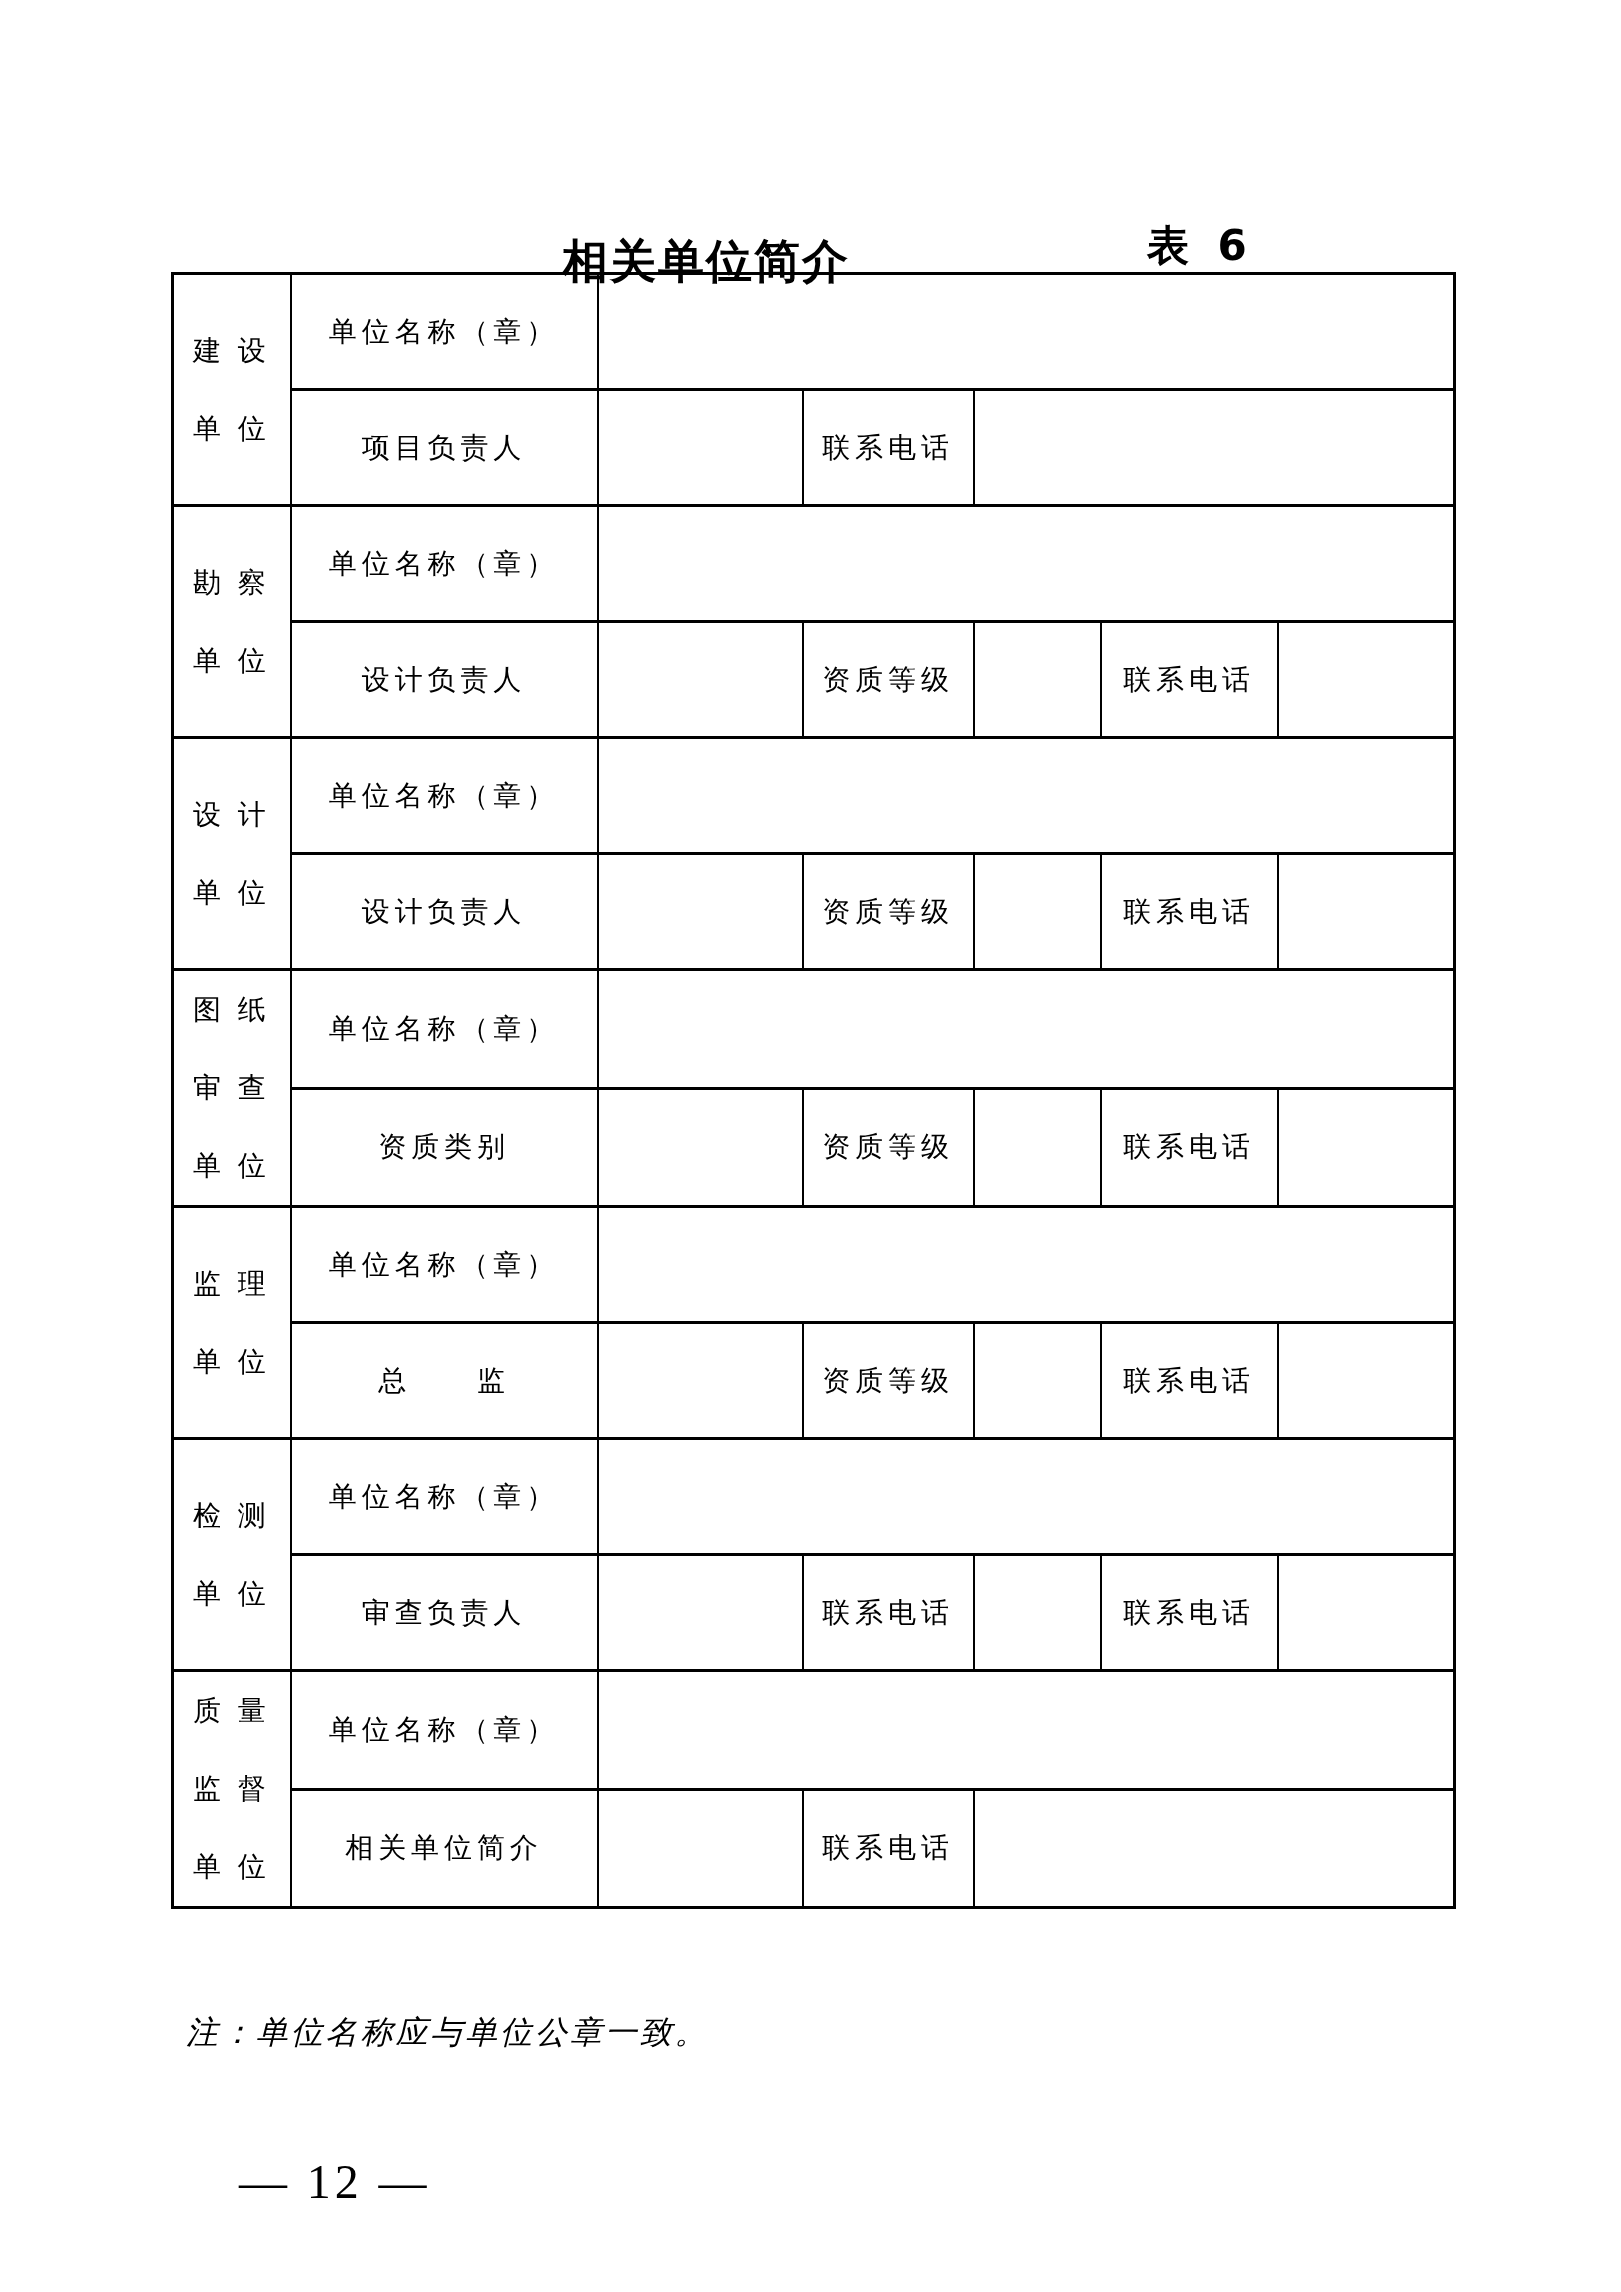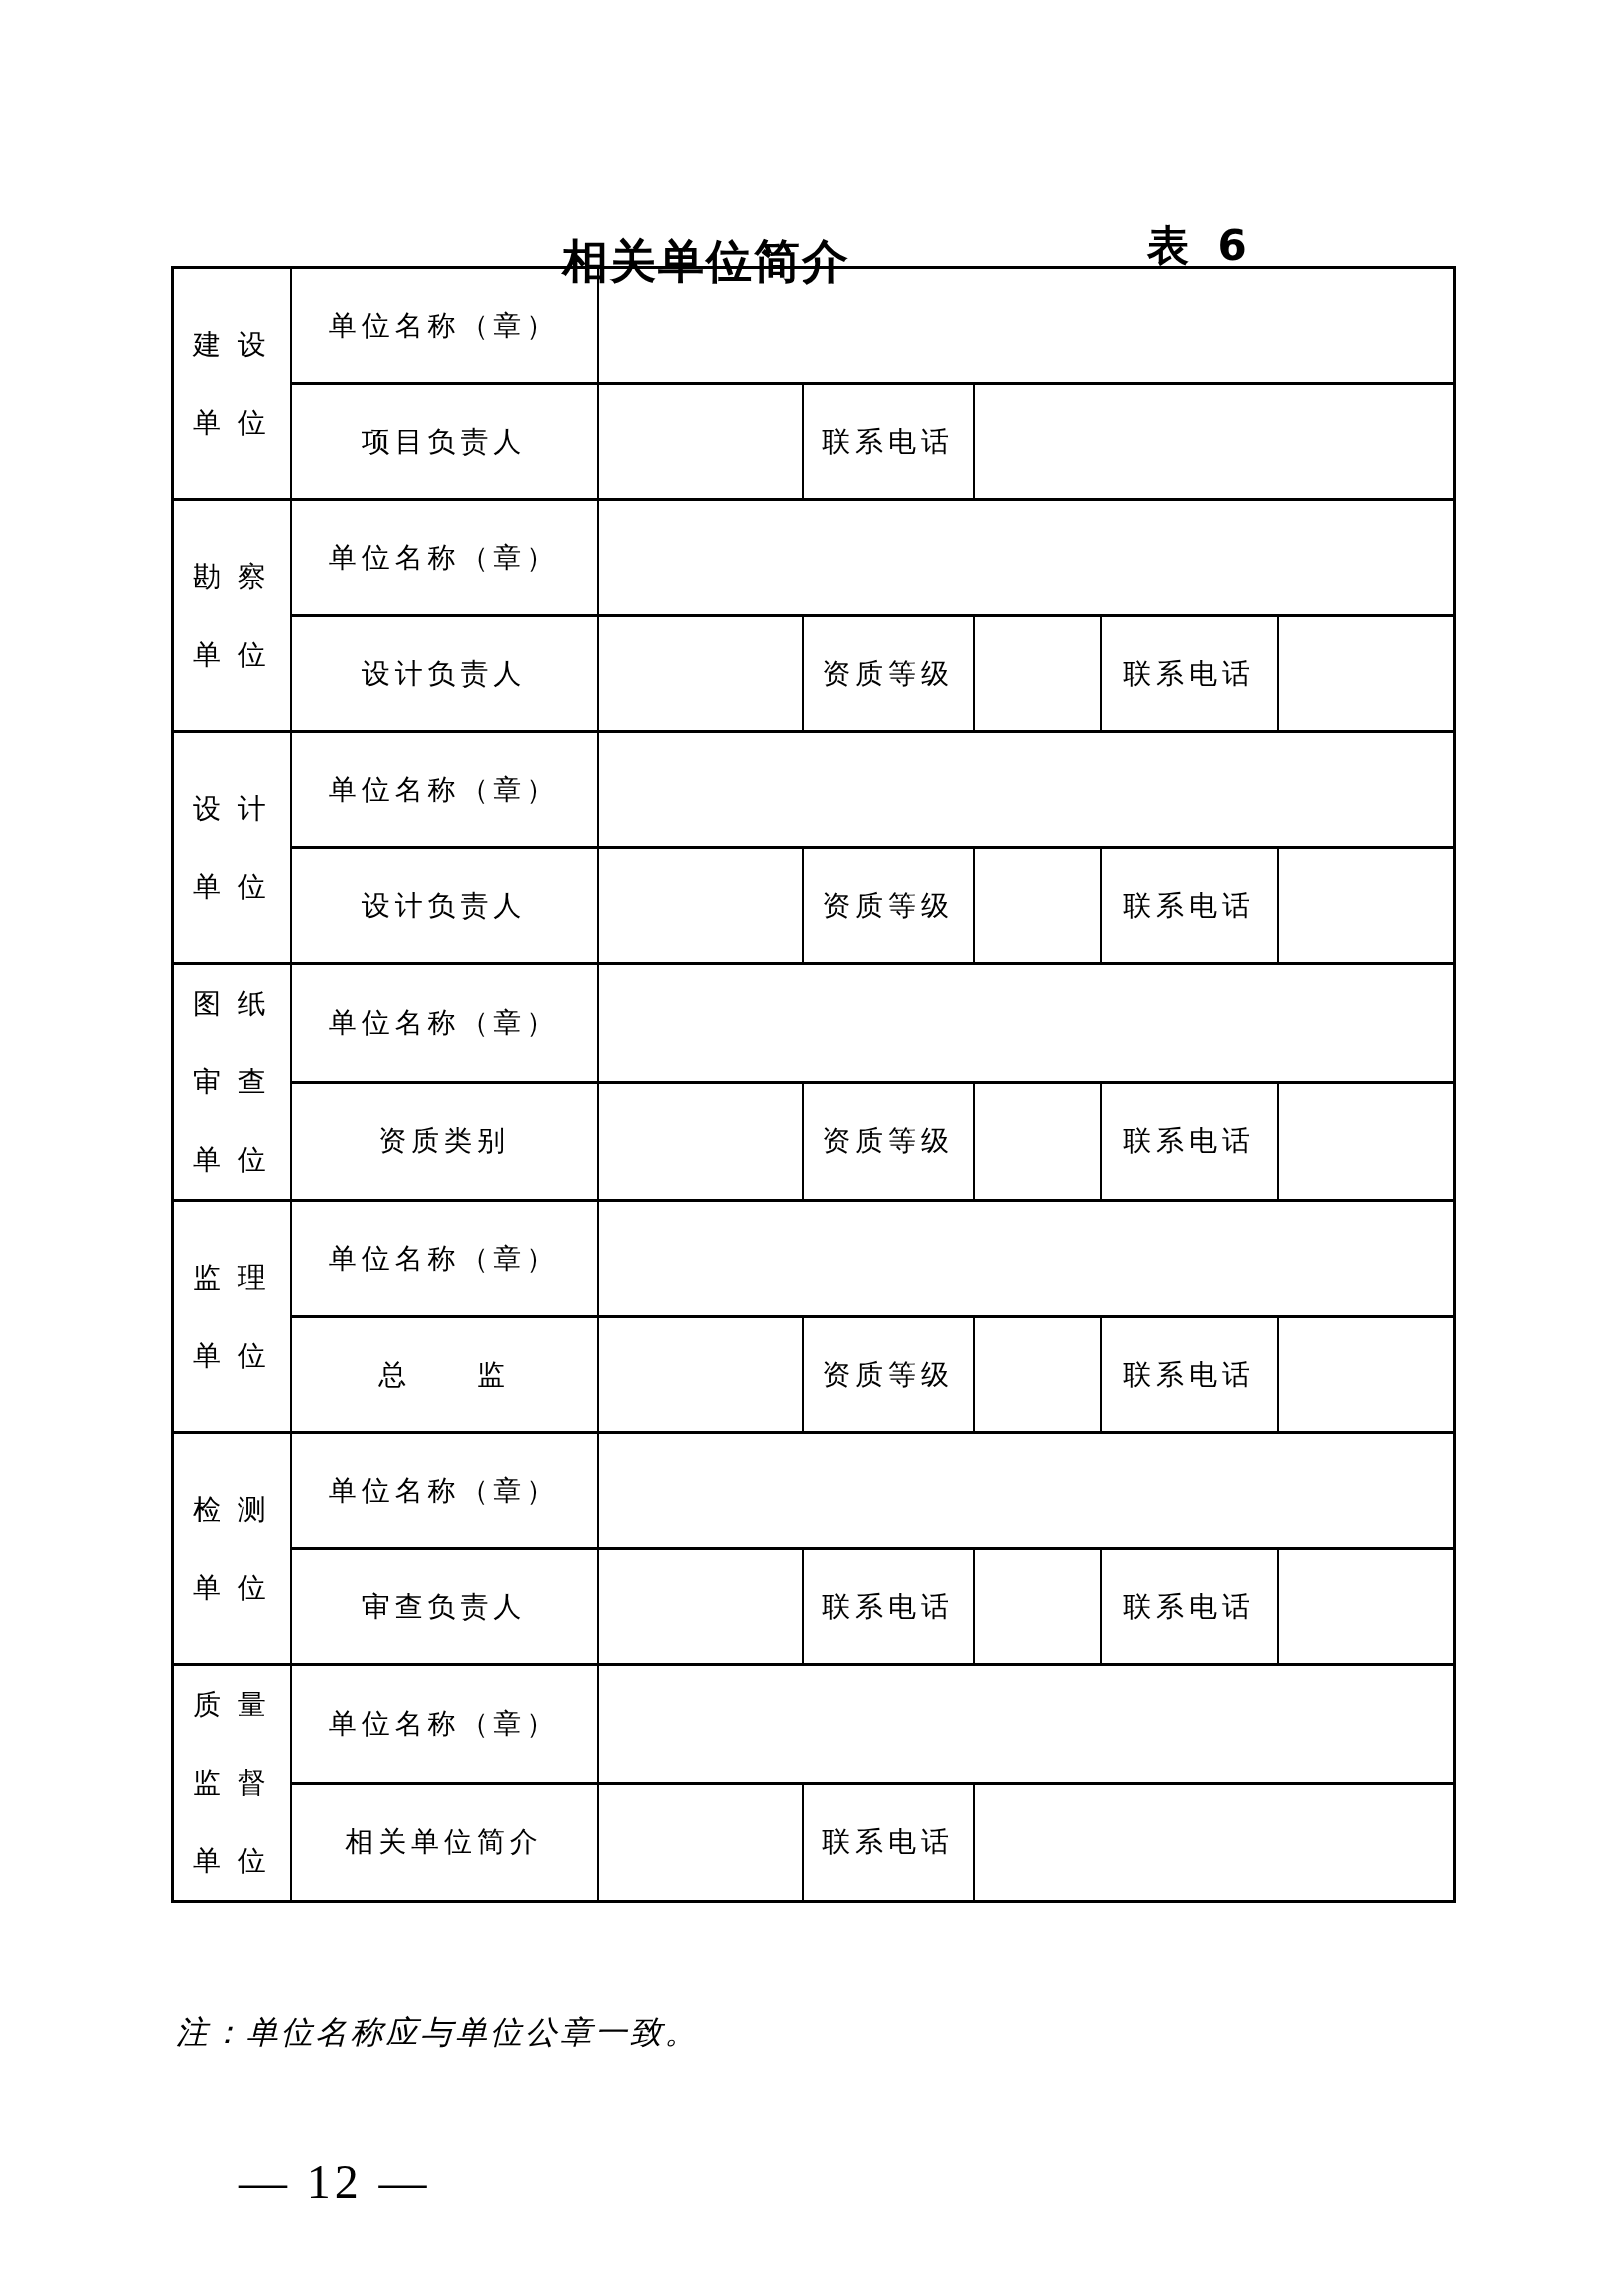--- a/index.html
+++ b/index.html
@@ -15,42 +15,42 @@
     font-weight: bold; font-size: 46px; line-height: 1.15;
     letter-spacing: 2px; white-space: nowrap; margin-top: 28px;
   }
   .table-tag {
     position: absolute; left: 1147px; top: 222px;
     font-family: "DejaVu Sans", "Liberation Sans", sans-serif;
     font-weight: bold; font-size: 42px; line-height: 1.15;
     letter-spacing: 6.9px; white-space: nowrap;
   }
   table.form {
-    position: absolute; left: 171px; top: 266px;
+    position: absolute; left: 171px; top: 272px;
     width: 1282px;
     border-collapse: collapse; table-layout: fixed;
     border: 3.9px solid #000;
   }
   table.form tr { height: 116px; }
   table.form td {
     border: 2.9px solid #000;
     border-top-width: 3.9px; border-bottom-width: 3.9px;
     padding: 0;
     text-align: center; vertical-align: middle;
     font-size: 28px; letter-spacing: 4.9px;
     overflow: hidden;
   }
   td.unit {
     white-space: pre-line;
     line-height: 78px;
     font-size: 28px; letter-spacing: 4.9px;
   }
   td.val { letter-spacing: 0; }
   .note {
-    position: absolute; left: 176px; top: 2011px;
+    position: absolute; left: 186px; top: 2011px;
     font-style: italic;
     font-size: 32px; letter-spacing: 2.9px; white-space: nowrap;
   }
   .pageno {
     position: absolute; left: 239px; top: 2154px;
     font-size: 48px; letter-spacing: 3.9px; white-space: nowrap;
   }
 </style>
 </head>
 <body>

